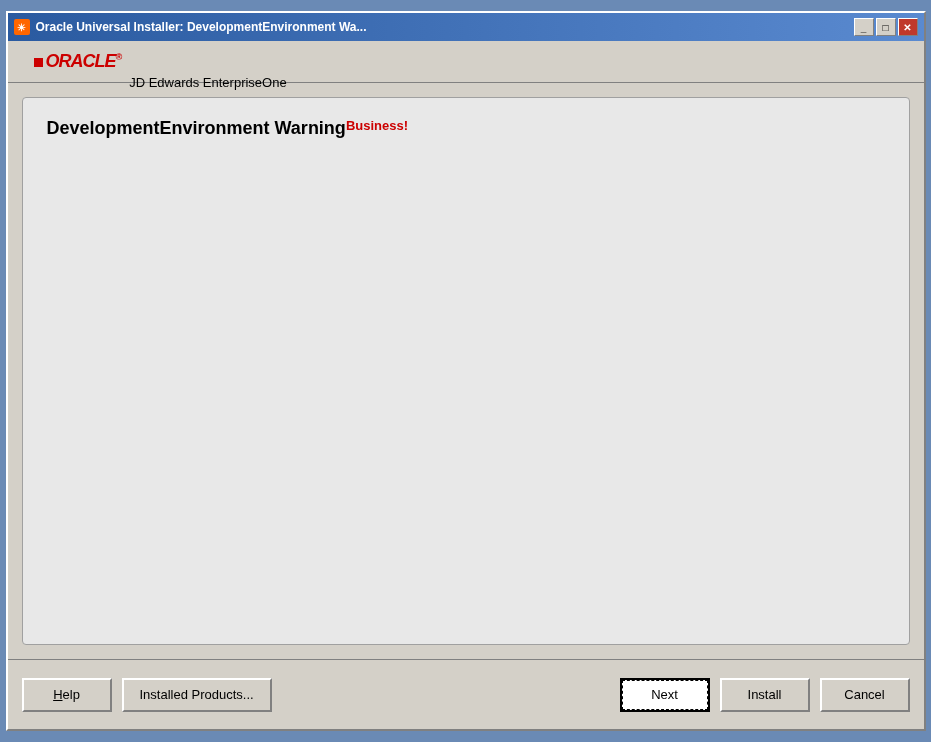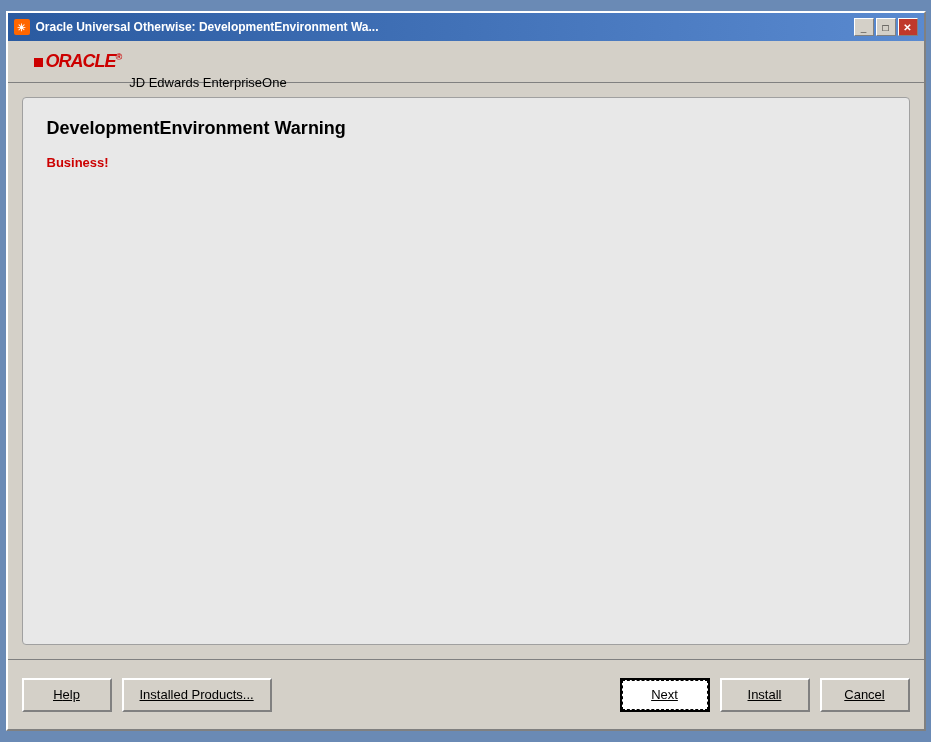--- a/index.html
+++ b/index.html
@@ -128,21 +128,21 @@
       flex-direction: column;
     }
 
     .content-panel {
       background: #e8e8e8;
       border: 1px solid #a0a0a0;
       border-radius: 4px;
       flex: 1;
       padding: 20px 24px;
       display: flex;
-      flex-direction: column;
+      flex-direction: row;
     }
 
     .panel-title {
       font-size: 18px;
       font-weight: bold;
       color: #000000;
       margin-bottom: 16px;
     }
 
     .attention-label {
@@ -189,21 +189,20 @@
       border-top-color: #ffffff;
       border-left-color: #ffffff;
       border-bottom-color: #808080;
       border-right-color: #808080;
       font-size: 13px;
       cursor: pointer;
       font-family: Arial, sans-serif;
       display: flex;
       align-items: center;
       justify-content: center;
-      text-decoration: underline;
     }
 
     .btn-next {
       border: 2px solid #000000;
       outline: 1px dashed #000000;
       outline-offset: -3px;
       background: #ffffff;
     }
 
     .btn-installed-products {
@@ -215,21 +214,21 @@
     }
   </style>
 </head>
 <body>
 
 <div class="window">
 
   <div class="title-bar">
     <div class="title-bar-left">
       <div class="title-bar-icon">☀</div>
-      <span class="title-bar-text">Oracle Universal Otherwise: DevelopmentEnvironment Wa...</span>
+      <span class="title-bar-text">Oracle Universal Installer: DevelopmentEnvironment Wa...</span>
     </div>
     <div class="title-bar-buttons">
       <div class="tb-btn">_</div>
       <div class="tb-btn">□</div>
       <div class="tb-btn tb-btn-close">✕</div>
     </div>
   </div>
 
   <div class="app-header">
     <div class="oracle-logo">

